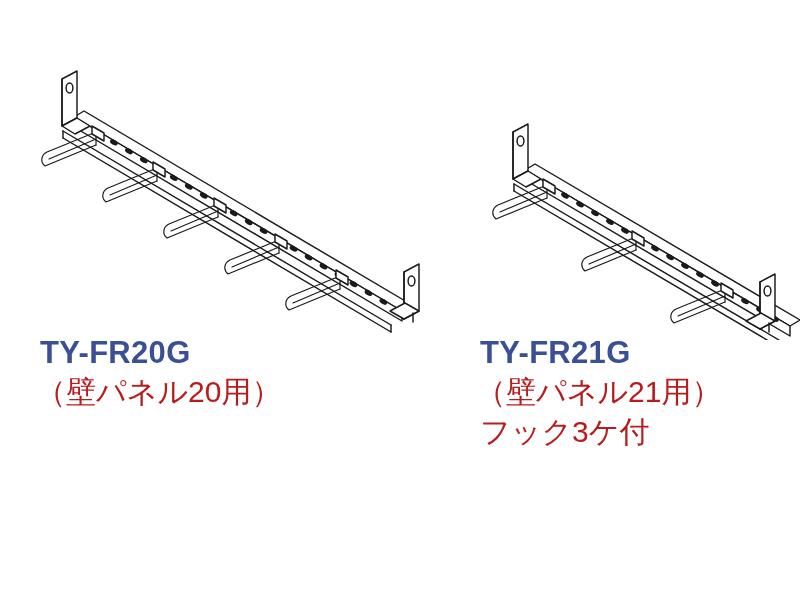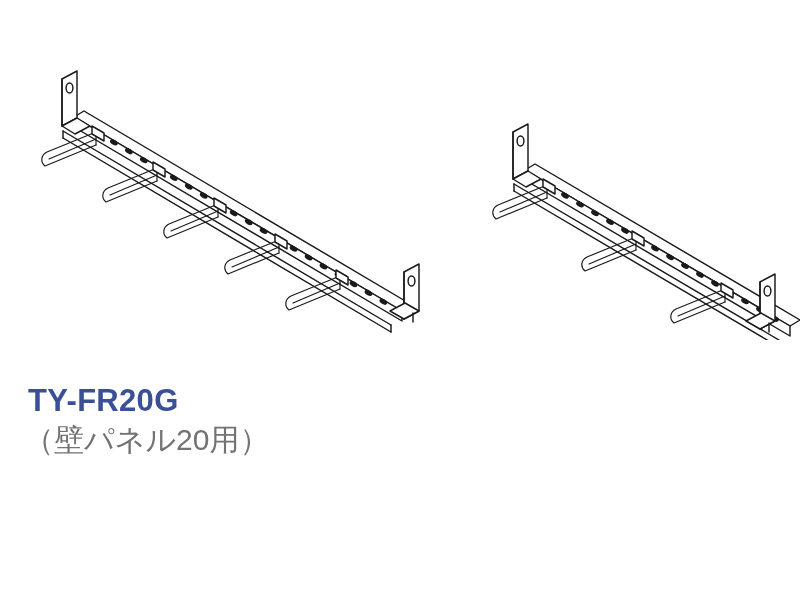--- a/index.html
+++ b/index.html
@@ -28,36 +28,36 @@
     position: absolute;
     left: 0;
     top: 0;
   }
 
   .caption {
     position: absolute;
     left: 0;
     width: 100%;
   }
-  #caption-left  { top: 334px; padding-left: 28px; box-sizing: border-box; margin-top: 48px; }
+  #caption-left  { top: 334px; padding-left: 40px; box-sizing: border-box; }
   #caption-right { top: 334px; padding-left: 30px; box-sizing: border-box; }
 
   .code {
     font-size: 31px;
     font-weight: bold;
     color: #3a4f96;
     letter-spacing: 0.3px;
     line-height: 38px;
     white-space: nowrap;
     margin: 0;
   }
   .desc {
     font-size: 30px;
     font-weight: normal;
-    color: #737373;
+    color: #b91c1c;
     line-height: 40px;
     white-space: nowrap;
     margin: 0;
   }
   #caption-left .desc-1  { margin-left: -4px; }
   #caption-left .desc-2  { margin-left: 0px; }
   #caption-right .desc-1 { margin-left: -4px; }
   #caption-right .desc-2 { margin-left: 0px; }
 
   
@@ -229,15 +229,20 @@
         <path class="ln-t" d="M 275,289 L 275,302"></path>
       </g>
 
       <g>
         <path class="face" d="M 93,179 L 105,186 L 105,194 L 93,187 Z"></path>
         <path class="face" d="M 182,231 L 194,238 L 194,246 L 182,239 Z"></path>
         <path class="face" d="M 271,283 L 283,290 L 283,298 L 271,291 Z"></path>
       </g>
     </svg>
 
+    <div class="caption" id="caption-right">
+      <p class="code">TY-FR21G</p>
+      <p class="desc desc-1">（壁パネル21用）</p>
+      <p class="desc desc-2">フック3ケ付</p>
+    </div>
   </div>
 
 </div>
 
 </body></html>

